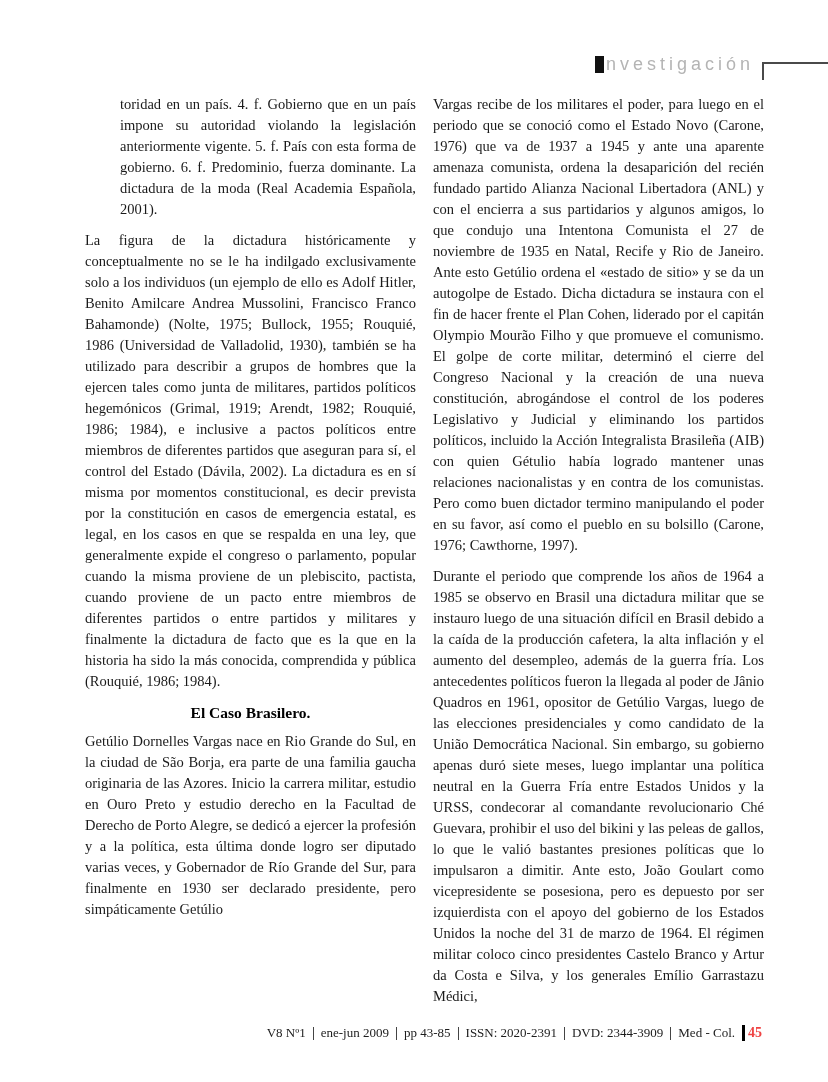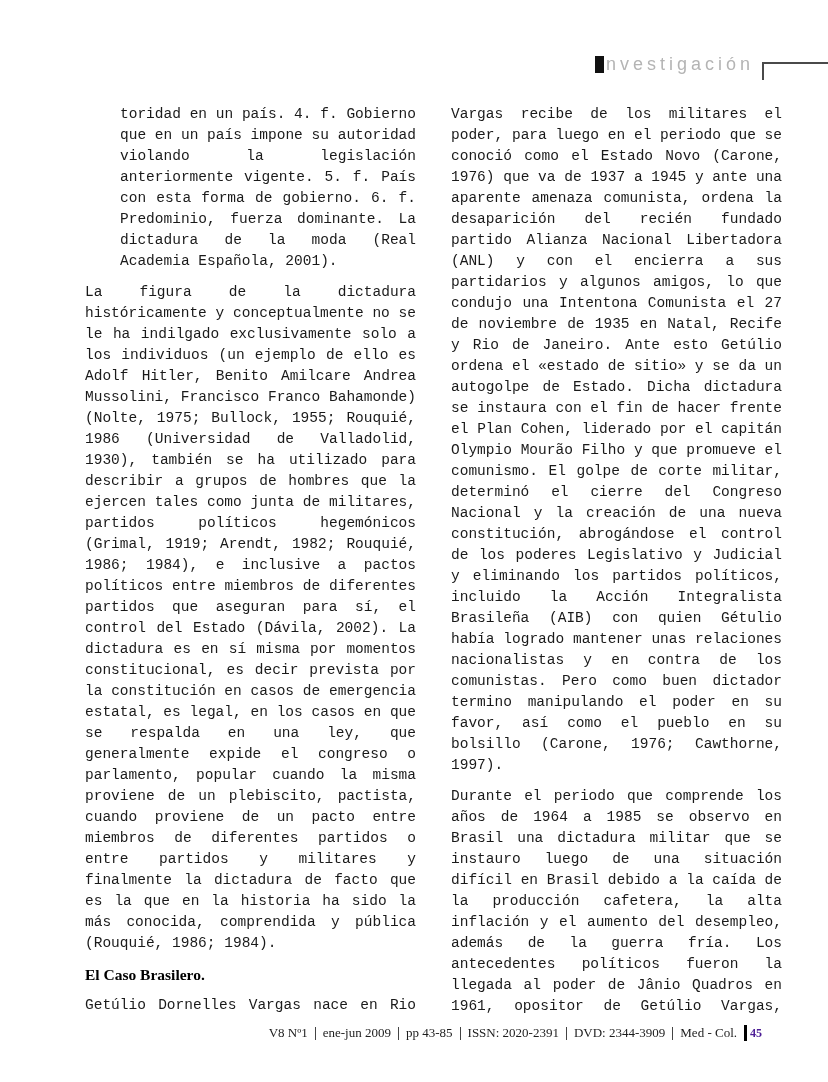--- a/index.html
+++ b/index.html
@@ -70,31 +70,31 @@
     width: 331px;
     height: 925px;
     text-align: justify;
     font-size: 14.5px;
     line-height: 21px;
     hyphens: auto;
     -webkit-hyphens: auto;
     overflow: hidden;
   }
   .col-left  { left: 85px; }
-  .col-right { left: 451px; }
+  .col-right { left: 433px; }
 
-  .col p { margin: 10px 0 10px 0; font-family: Liberation Mono, monospace; }
+  .col p { margin: 0 0 10px 0; }
   .quote { padding-left: 35px; }
 
   h2.section-heading {
     font-size: 15.5px;
     font-weight: bold;
     color: #000;
     margin: 4px 0 8px 0;
-    text-align: left;
+    text-align: center;
   }
 
   
   .footer {
     position: absolute;
     left: 85px;
     right: 66px;
     top: 1022px;
     height: 22px;
     display: flex;
@@ -114,22 +114,22 @@
   }
   .footer .page-bar {
     display: inline-block;
     width: 3px;
     height: 16px;
     background: #000;
     margin: 0 3px 0 7px;
   }
   .footer .page-num {
     font-weight: bold;
-    font-size: 12px;
-    color: #4c1d95;
+    font-size: 14px;
+    color: #ef4444;
   }
 </style>
 </head>
 <body>
 
 <div class="page" lang="es">
 
   <div class="header">
     <span class="header-bar"></span>
     <span class="header-title">nvestigación</span>

